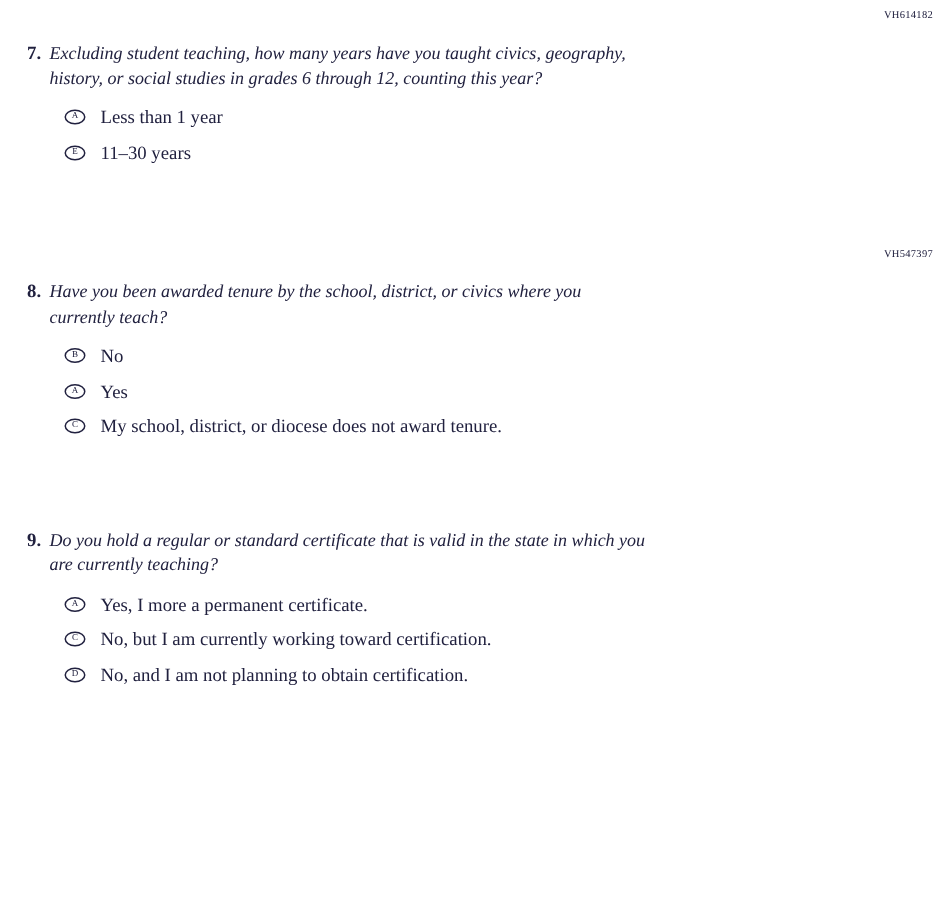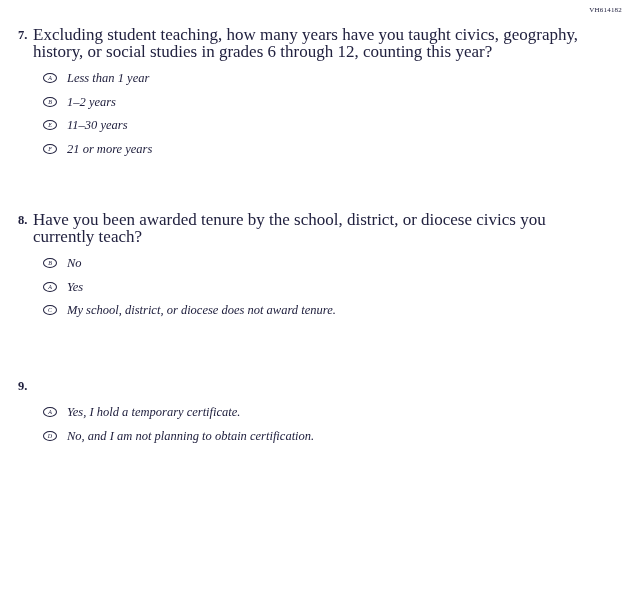--- a/index.html
+++ b/index.html
@@ -36,27 +36,27 @@
     margin-top: 12px;
   }
   .q-num {
     font-weight: bold;
     font-size: 12.5px;
     line-height: 16.5px;
     width: 15px;
     flex-shrink: 0;
   }
   .q-text {
-    font-size: 17px;
+    font-size: 12px;
     line-height: 16.5px;
     white-space: pre-line;
+    font-style: italic;
   }
   .options {
     margin: 10px 0 0 43px;
-    font-style: italic;
   }
   .option {
     display: flex;
     align-items: flex-start;
     margin-bottom: 7px;
   }
   .bubble {
     flex-shrink: 0;
     box-sizing: border-box;
     width: 14px;
@@ -94,43 +94,32 @@
     </div>
     <div class="options">
       <div class="option">
         <span class="bubble">
             <span class="bubble-letter">A</span>
           </span>
         <span class="option-label">Less than 1 year</span>
       </div>
       <div class="option">
         <span class="bubble">
-            <span class="bubble-letter">B</span>
-          </span>
-        <span class="option-label">1–2 years</span>
-      </div>
-      <div class="option">
-        <span class="bubble">
             <span class="bubble-letter">E</span>
           </span>
         <span class="option-label">11–30 years</span>
-      </div>
-      <div class="option">
-        <span class="bubble">
-            <span class="bubble-letter">F</span>
-          </span>
-        <span class="option-label">21 or more years</span>
       </div>
     </div>
   </section>
 
   <section class="question-block q8">
+    <div class="item-code">VH547397</div>
     <div class="q-row">
       <span class="q-num">8.</span>
-      <div class="q-text">Have you been awarded tenure by the school, district, or diocese civics you
+      <div class="q-text">Have you been awarded tenure by the school, district, or civics where you
 currently teach?</div>
     </div>
     <div class="options">
       <div class="option">
         <span class="bubble">
             <span class="bubble-letter">B</span>
           </span>
         <span class="option-label">No</span>
       </div>
       <div class="option">
@@ -144,27 +133,35 @@
             <span class="bubble-letter">C</span>
           </span>
         <span class="option-label">My school, district, or diocese does not award tenure.</span>
       </div>
     </div>
   </section>
 
   <section class="question-block q9">
     <div class="q-row">
       <span class="q-num">9.</span>
+      <div class="q-text">Do you hold a regular or standard certificate that is valid in the state in which you
+are currently teaching?</div>
     </div>
     <div class="options">
       <div class="option">
         <span class="bubble">
             <span class="bubble-letter">A</span>
           </span>
-        <span class="option-label">Yes, I hold a temporary certificate.</span>
+        <span class="option-label">Yes, I more a permanent certificate.</span>
+      </div>
+      <div class="option">
+        <span class="bubble">
+            <span class="bubble-letter">C</span>
+          </span>
+        <span class="option-label">No, but I am currently working toward certification.</span>
       </div>
       <div class="option">
         <span class="bubble">
             <span class="bubble-letter">D</span>
           </span>
         <span class="option-label">No, and I am not planning to obtain certification.</span>
       </div>
     </div>
   </section>
 

